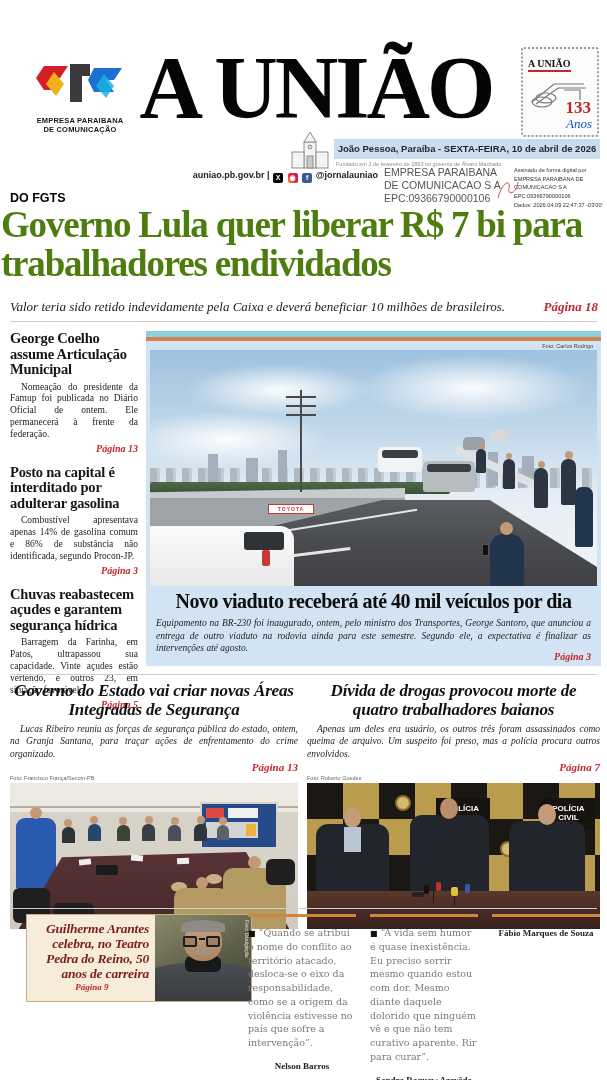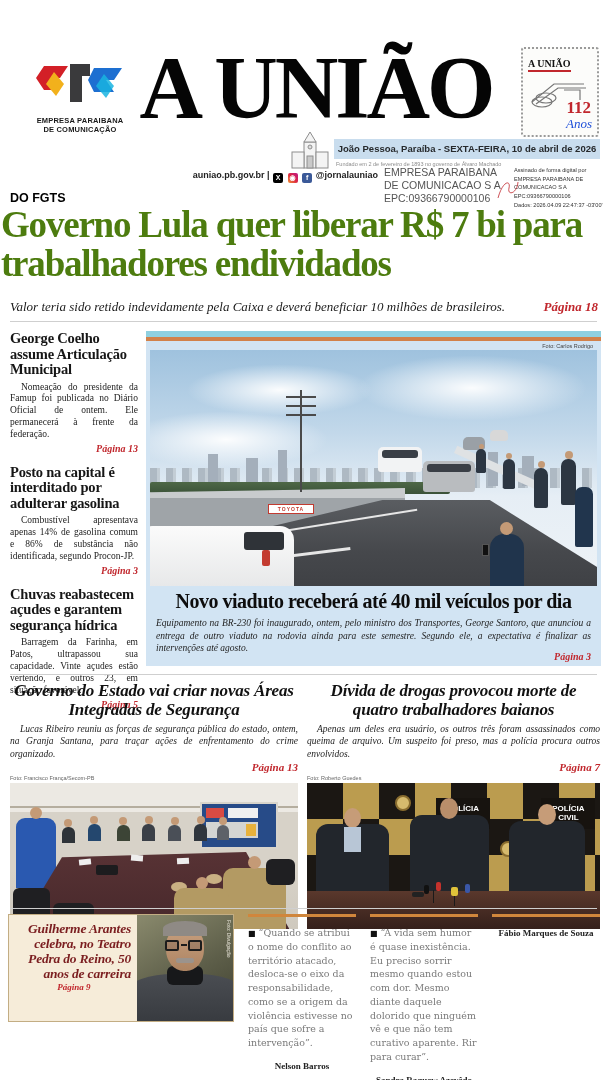--- a/index.html
+++ b/index.html
@@ -66,21 +66,21 @@
   .mid { top:681px; }
   .mid h2 { text-align:center; font:600 italic 17px/1.12 "Liberation Serif", serif; letter-spacing:-.2px; color:#111; }
   .mid p.lede { font:italic 9.5px/1.3 "Liberation Serif", serif; color:#222; text-align:justify; text-indent:10px; margin-top:4px; }
   .mid .pageref { display:block; text-align:right; font-size:11px; margin-top:1px; }
   .mid .ph-credit { position:static; display:block; margin-top:2px; color:#666; }
   .mid-left { left:10px; width:288px; }
   .mid-right { left:307px; width:293px; }
   .midphoto { position:relative; width:100%; height:146px; margin-top:2px; overflow:hidden; }
 
   
-  .arantes { left:8px; top:914px; width:226px; height:108px; background:#f6ecd9; border:1px solid #c3ad83; display:flex; }
+  .arantes { left:26px; top:914px; width:226px; height:88px; background:#f6ecd9; border:1px solid #c3ad83; display:flex; }
   .ar-text { width:128px; padding:6px 6px 3px 8px; }
   .ar-text h3 { font:700 italic 13.5px/1.12 "Liberation Serif", serif; color:#7b1e20; text-align:right; letter-spacing:-.2px; }
   .ar-text p { font:8px/1.28 "Liberation Serif", serif; color:#222; text-align:justify; text-indent:8px; margin-top:3px; }
   .ar-text .pageref { display:block; text-align:center; font-size:9px; margin-top:1px; }
   .ar-photo { position:relative; flex:1; overflow:hidden; }
   .v-credit { position:absolute; right:1px; top:5px; writing-mode:vertical-rl; font:5px "Liberation Sans", sans-serif; color:#e8e4d8; }
 
   .quotes { left:248px; top:914px; width:352px; display:grid; grid-template-columns:repeat(3,1fr); gap:14px; }
   .q-rule { height:3px; background:#d0863c; margin-bottom:9px; }
   .q-text { font:9.5px/1.45 "DejaVu Serif", serif; color:#7a7a7a; }
@@ -167,21 +167,21 @@
     <span class="stamp-title">A UNIÃO</span>
     <svg width="62" height="34" viewBox="0 0 62 34" style="margin-top:2px">
       <g stroke="#777" stroke-width="1.2" fill="none">
         <path d="M4 28 L26 10 L56 10"></path>
           <path d="M8 30 L30 14 L58 14"></path>
         <ellipse cx="18" cy="24" rx="10" ry="5"></ellipse>
           <ellipse cx="14" cy="28" rx="10" ry="5"></ellipse>
         <path d="M36 16 L52 16 L52 26"></path>
       </g>
     </svg>
-    <span class="stamp-num">112</span>
+    <span class="stamp-num">133</span>
     <span class="stamp-anos">Anos</span>
   </div>
 
   <svg class="abs" style="left:288px;top:128px" width="44" height="44" viewBox="0 0 44 44">
     <g stroke="#8e8e8e" stroke-width="1" fill="#f4f4f4">
       <rect x="16" y="14" width="12" height="26"></rect>
       <path d="M16 14 L22 4 L28 14 Z"></path>
       <rect x="4" y="24" width="12" height="16"></rect>
         <rect x="28" y="24" width="12" height="16"></rect>
       <rect x="19" y="28" width="6" height="12" fill="#c9c9c9"></rect>

